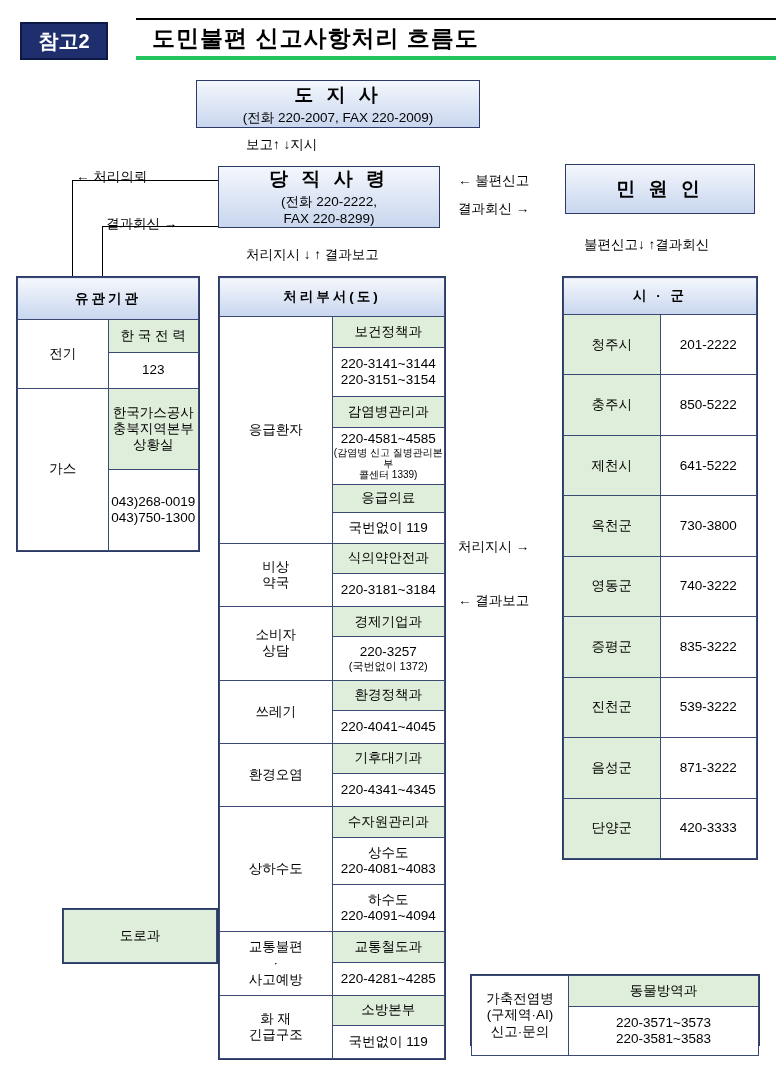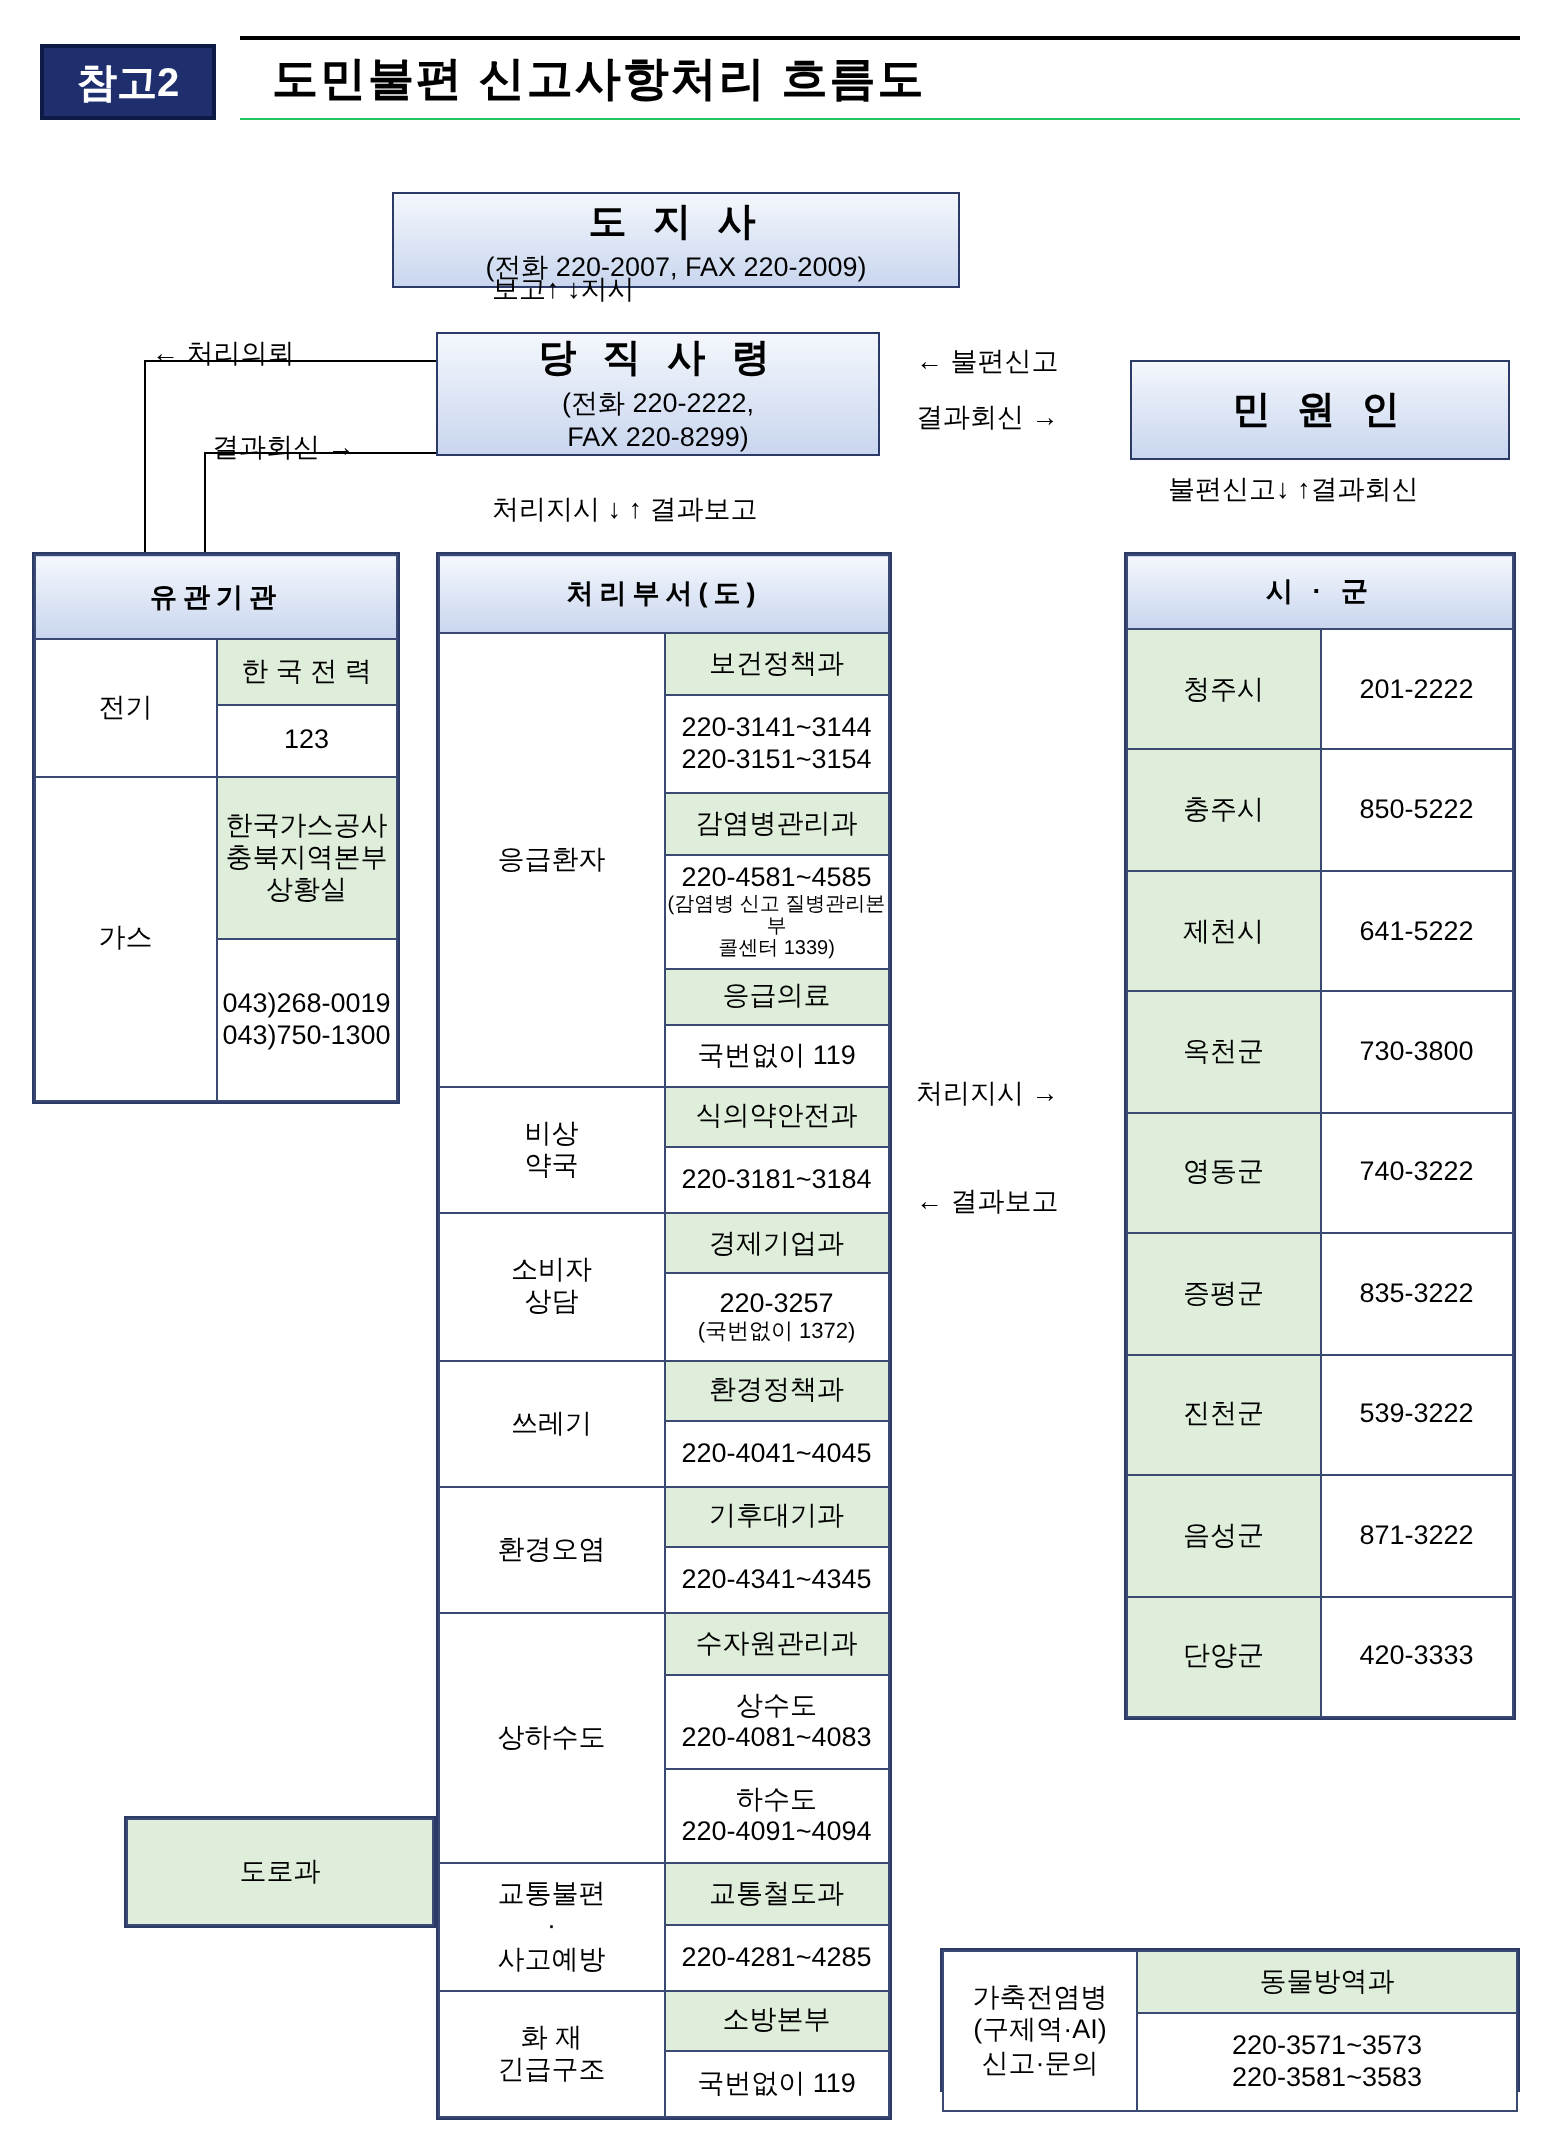--- a/index.html
+++ b/index.html
@@ -28,24 +28,24 @@
     background: #1f2f6e;
     border: 2px solid #0d1a45;
     color: #ffffff;
     font-size: 20px;
     font-weight: bold;
     display: flex; align-items: center; justify-content: center;
     letter-spacing: 0px;
   }
   .title-box {
     position: absolute;
-    left: 120px; top: 18px;
+    left: 136px; top: 18px;
     width: 640px; height: 42px;
     border-top: 2px solid #000;
-    border-bottom: 1px solid #22c55e;
+    border-bottom: 4px solid #22c55e;
     display: flex; align-items: center;
     box-sizing: border-box;
   }
   .title-box .t {
     font-size: 23px; font-weight: bold;
     padding-left: 16px;
     letter-spacing: 1px;
   }
 
   
@@ -114,34 +114,34 @@
 </head>
 <body>
 
 <div class="page">
 
   <div class="ref-badge">참고2</div>
   <div class="title-box">
     <span class="t">도민불편 신고사항처리 흐름도</span>
   </div>
 
-  <div class="box grad-blue" style="left:196px; top:96px; width:284px; height:48px;">
+  <div class="box grad-blue" style="left:196px; top:80px; width:284px; height:48px;">
     <div class="b-title">도 지 사</div>
     <div class="b-sub">(전화 220-2007, FAX 220-2009)</div>
   </div>
 
   <div class="lbl" style="left:246px; top:136px;">보고↑  ↓지시</div>
 
   <div class="box grad-blue" style="left:218px; top:166px; width:222px; height:62px;">
     <div class="b-title">당 직 사 령</div>
     <div class="b-sub">(전화 220-2222,</div>
     <div class="b-sub" style="margin-top:0">FAX 220-8299)</div>
   </div>
 
-  <div class="box grad-blue" style="left:565px; top:180px; width:190px; height:50px;">
+  <div class="box grad-blue" style="left:565px; top:164px; width:190px; height:50px;">
     <div class="b-title">민 원 인</div>
   </div>
 
   <div class="lbl" style="left:76px; top:168px;">←  처리의뢰</div>
   <div class="lbl" style="left:106px; top:215px;">결과회신  →</div>
   <div class="lbl" style="left:246px; top:246px;">처리지시 ↓  ↑ 결과보고</div>
 
   <div class="lbl" style="left:458px; top:172px;">←  불편신고</div>
   <div class="lbl" style="left:458px; top:200px;">결과회신  →</div>
   <div class="lbl" style="left:584px; top:236px;">불편신고↓ ↑결과회신</div>

